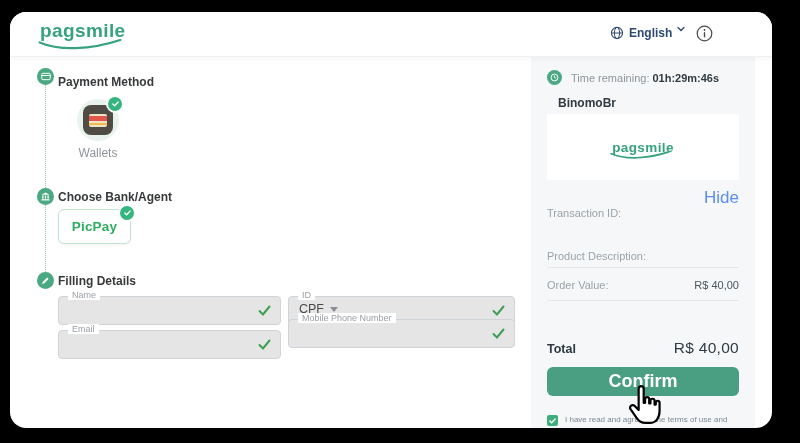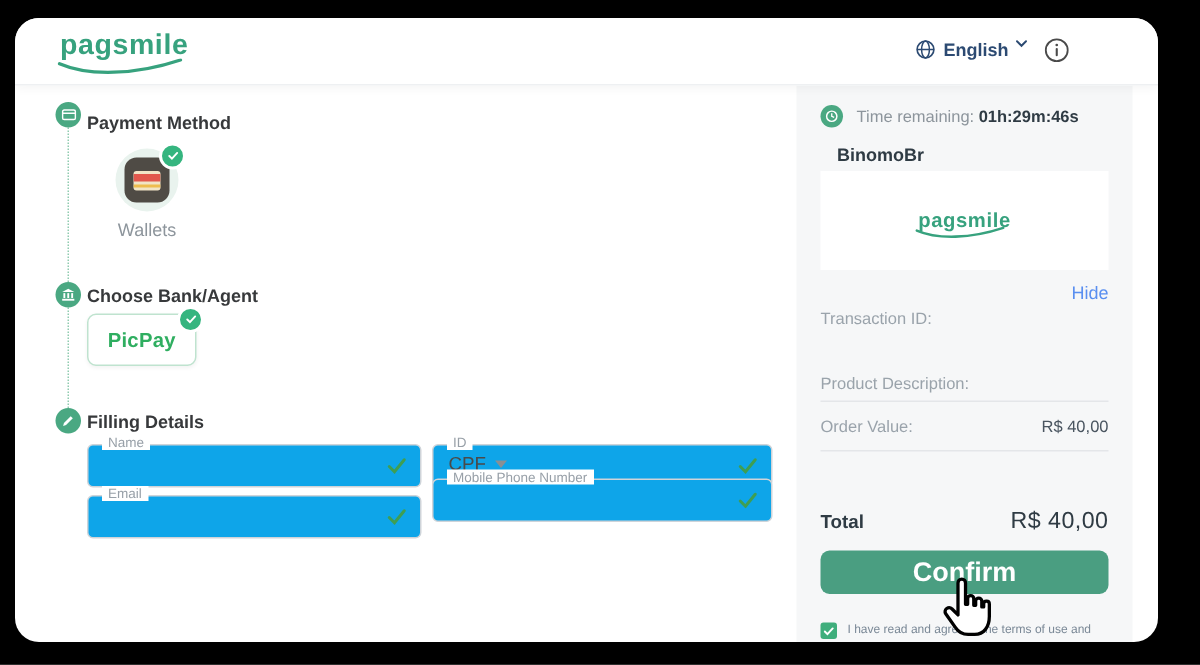--- a/index.html
+++ b/index.html
@@ -37,21 +37,21 @@
     border:2px solid #fff;display:flex;align-items:center;justify-content:center;z-index:3;}
   .wallet-label{position:absolute;left:58px;top:134px;width:60px;text-align:center;
     font-size:12px;color:#8d959c;}
 
   .picpay-box{position:absolute;left:48px;top:197px;width:71px;height:33px;background:#fff;
     border:1px solid #bfe3cf;border-radius:6px;box-shadow:0 1px 3px rgba(0,0,0,.05);
     display:flex;align-items:center;justify-content:center;cursor:pointer;}
   .picpay-txt{color:#2fae60;font-weight:700;font-size:13.5px;letter-spacing:.2px;}
 
   
-  .field{position:absolute;height:27px;border:1px solid #cfd4d9;border-radius:4px;background:#0ea5e9;}
+  .field{position:absolute;height:27px;border:1px solid #cfd4d9;border-radius:4px;background:#e5e5e5;}
   .field-label{position:absolute;top:-7px;left:9px;background:#fff;padding:0 4px;
     font-size:9px;color:#98a0a8;white-space:nowrap;}
   .field input{position:absolute;left:0;top:0;width:100%;height:100%;border:none;outline:none;
     background:transparent;font-size:12px;color:#333;padding:0 30px 0 10px;box-sizing:border-box;
     font-family:"Liberation Sans","DejaVu Sans",sans-serif;}
   .field-check{position:absolute;right:9px;top:8px;}
   .select-wrap{position:absolute;left:10px;top:5px;display:flex;align-items:center;gap:6px;
     border-bottom:1px solid #b4b9be;padding:0 2px 2px 0;cursor:pointer;}
   .select-txt{font-size:12.5px;color:#4a4a4a;}
   .select-caret{width:0;height:0;border-left:4px solid transparent;border-right:4px solid transparent;
@@ -61,21 +61,21 @@
   .sidebar{position:absolute;left:521px;top:45px;width:224px;height:371px;background:#f6f7f8;}
   .timer-circle{position:absolute;left:16px;top:13px;width:15px;height:15px;border-radius:50%;
     background:#4aa882;display:flex;align-items:center;justify-content:center;}
   .timer-text{position:absolute;left:40px;top:15px;font-size:11px;color:#8d959c;}
   .timer-text b{color:#2f3b44;font-weight:700;margin-left:3px;}
   .merchant{position:absolute;left:16px;top:39px;font-size:12px;font-weight:700;color:#2f3b44;padding-left:11px;}
   .logo-box{position:absolute;left:16px;top:57px;width:192px;height:66px;background:#fff;
     display:flex;align-items:center;justify-content:center;}
   .logo-mini{position:relative;}
   .logo-mini .logo-txt{font-size:13.5px;}
-  .hide-link{position:absolute;right:16px;top:131px;font-size:12px;color:#5a8ff0;cursor:pointer;}
+  .hide-link{position:absolute;right:16px;top:131px;font-size:17px;color:#5a8ff0;cursor:pointer;}
   .sb-label{position:absolute;left:16px;font-size:11px;color:#9aa3ab;}
   .sb-row{position:absolute;left:16px;width:192px;display:flex;justify-content:space-between;align-items:baseline;}
   .sb-val{font-size:11px;color:#4a5560;}
   .sb-divider{position:absolute;left:16px;width:192px;height:0;border-top:1px solid #e4e6e9;}
   .total-label{font-size:12.5px;font-weight:700;color:#2f3b44;}
   .total-val{font-size:15.5px;color:#2f3b44;letter-spacing:.3px;}
   .confirm-btn{position:absolute;left:16px;top:310px;width:192px;height:29px;background:#4a9e81;
     border:none;border-radius:6px;color:#fff;font-weight:700;font-size:18px;cursor:pointer;
     font-family:"Liberation Sans","DejaVu Sans",sans-serif;}
   .terms{position:absolute;left:16px;top:357px;width:192px;display:flex;gap:7px;align-items:flex-start;}

